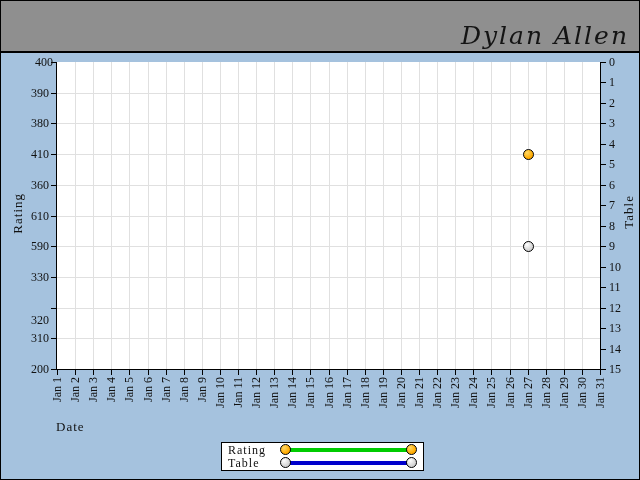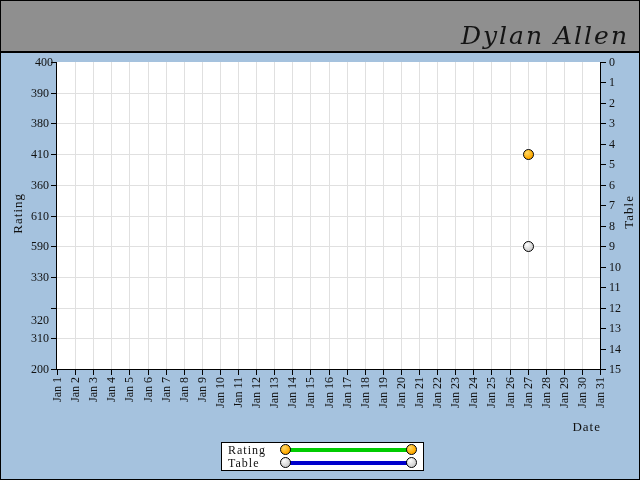--- a/index.html
+++ b/index.html
@@ -33,21 +33,21 @@
   .tick-v { position:absolute; width:1px; height:5px; background:#000; }
   .tick-label { position:absolute; font-size:12px; color:#111; line-height:14px; white-space:nowrap; }
   .tick-label.left  { width:42px; text-align:right; }
   .tick-label.right { width:34px; text-align:left; }
   .x-label {
     position:absolute; font-size:12px; color:#111; line-height:14px; width:14px;
     writing-mode:vertical-rl; transform:rotate(180deg); white-space:nowrap;
   }
   .axis-title { position:absolute; font-size:13px; color:#111; letter-spacing:1px; }
   .axis-title.vert { writing-mode:vertical-rl; transform:rotate(180deg); width:15px; }
-  .axis-title.horiz { text-align:right; }
+  .axis-title.horiz { text-align:left; }
   .data-point {
     position:absolute; width:11px; height:11px; border:1px solid #000; border-radius:50%;
   }
   .legend-box {
     position:absolute; left:220px; top:387px; width:203px; height:29px;
     background:#fff; border:1px solid #000; padding:1px 6px;
     display:flex; flex-direction:column; justify-content:space-evenly;
   }
   .legend-row { display:flex; align-items:center; height:12px; }
   .legend-label { width:52px; font-size:12px; letter-spacing:1px; color:#111; line-height:12px; }

